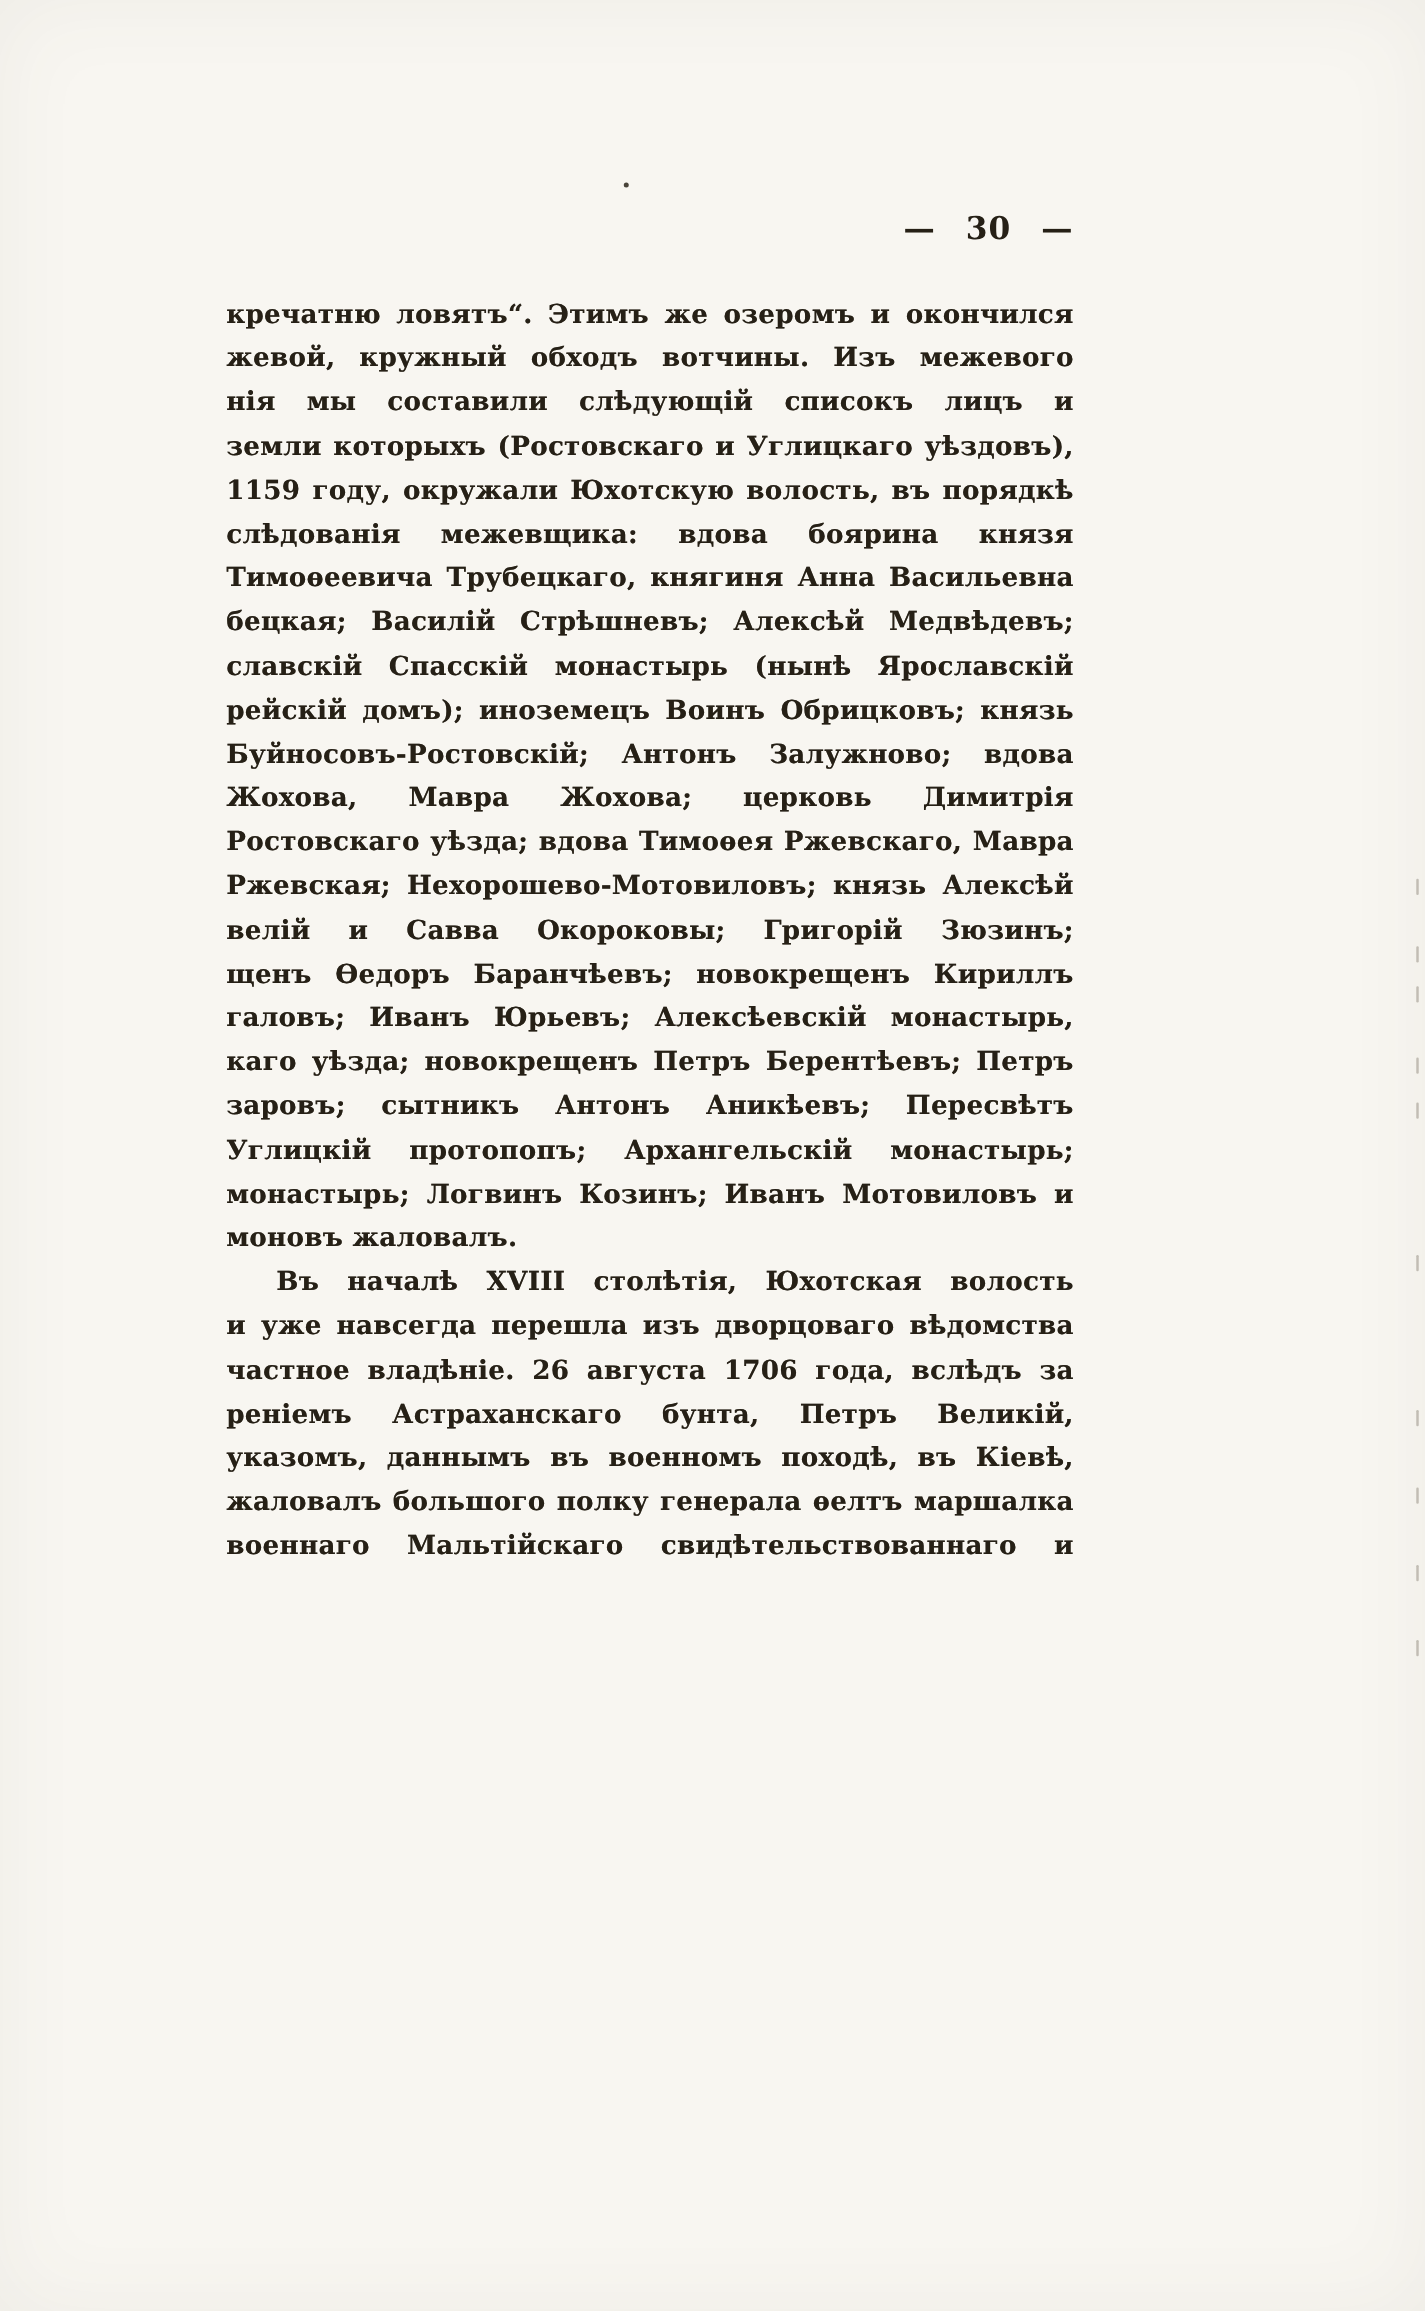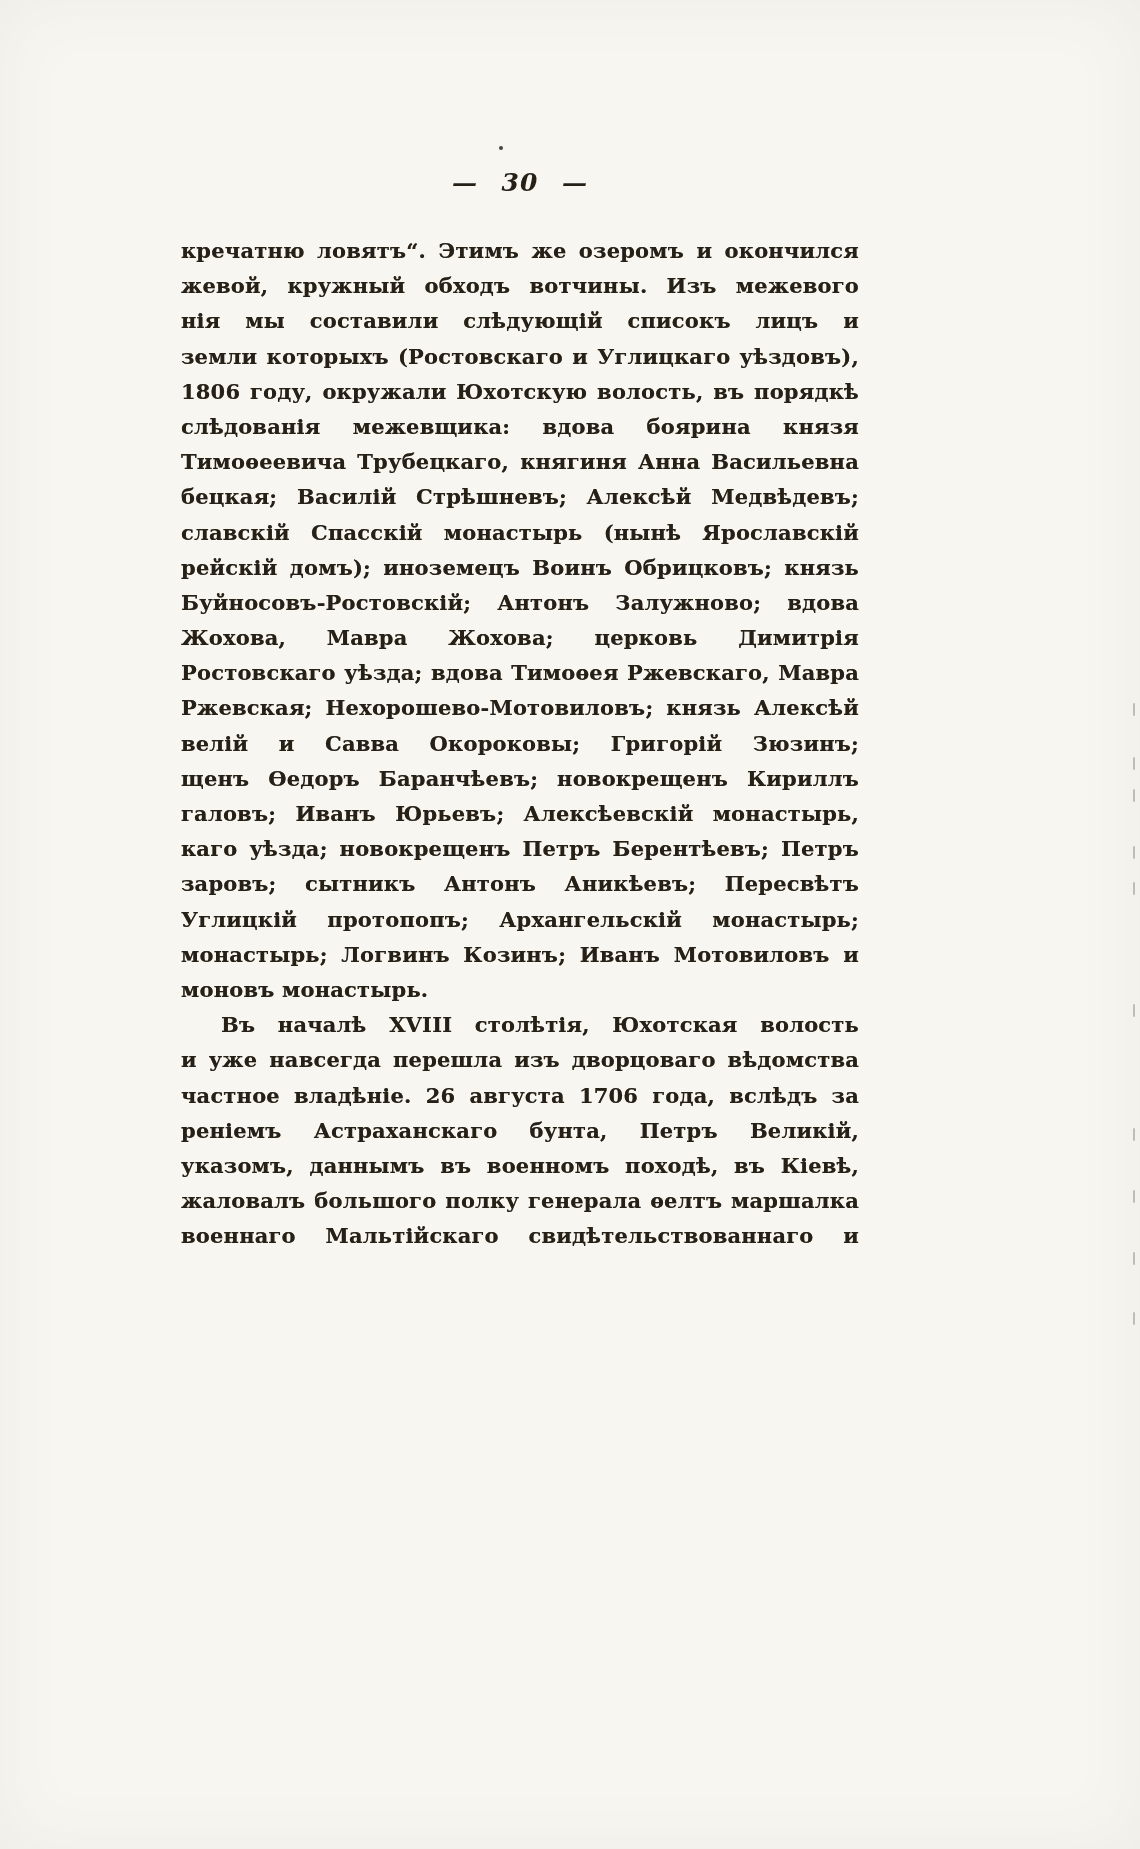--- a/index.html
+++ b/index.html
@@ -27,27 +27,26 @@
     width: 4px;
     height: 4px;
     border-radius: 50%;
     background: #4a443a;
   }
   .page-header {
     position: absolute;
     top: 168px;
     left: 181px;
     width: 678px;
-    text-align: center;
+    text-align: right;
     font-size: 25px;
     font-weight: 700;
     letter-spacing: 1px;
     word-spacing: 14px;
     color: #262016;
-    font-style: italic;
   }
   .text-block {
     position: absolute;
     top: 233px;
     left: 181px;
     width: 678px;
     font-size: 21px;
     font-weight: 700;
     line-height: 35.2px;
     letter-spacing: 0.2px;
@@ -92,38 +91,38 @@
 
 <div class="page">
   <div class="ink-dot"></div>
   <div class="page-header">— 30 —</div>
   <div class="text-block">
       <div class="paragraph">
         <div class="line">кречатню ловятъ“. Этимъ же озеромъ и окончился ме-</div>
         <div class="line">жевой, кружный обходъ вотчины. Изъ межевого описа-</div>
         <div class="line">нія мы составили слѣдующій списокъ лицъ и учрежденій,</div>
         <div class="line">земли которыхъ (Ростовскаго и Углицкаго уѣздовъ), въ</div>
-        <div class="line">1806 году, окружали Юхотскую волость, въ порядкѣ</div>
+        <div class="line">1159 году, окружали Юхотскую волость, въ порядкѣ</div>
         <div class="line">слѣдованія межевщика: вдова боярина князя Димитрія</div>
         <div class="line">Тимоѳеевича Трубецкаго, княгиня Анна Васильевна Тру-</div>
         <div class="line">бецкая; Василій Стрѣшневъ; Алексѣй Медвѣдевъ; Яро-</div>
         <div class="line">славскій Спасскій монастырь (нынѣ Ярославскій архіе-</div>
         <div class="line">рейскій домъ); иноземецъ Воинъ Обрицковъ; князь Иванъ</div>
         <div class="line">Буйносовъ-Ростовскій; Антонъ Залужново; вдова Димитрія</div>
         <div class="line">Жохова, Мавра Жохова; церковь Димитрія Солунскаго,</div>
         <div class="line">Ростовскаго уѣзда; вдова Тимоѳея Ржевскаго, Мавра</div>
         <div class="line">Ржевская; Нехорошево-Мотовиловъ; князь Алексѣй Тру-</div>
         <div class="line">велій и Савва Окороковы; Григорій Зюзинъ; новокре-</div>
         <div class="line">щенъ Ѳедоръ Баранчѣевъ; новокрещенъ Кириллъ Ши-</div>
         <div class="line">галовъ; Иванъ Юрьевъ; Алексѣевскій монастырь, Углиц-</div>
         <div class="line">каго уѣзда; новокрещенъ Петръ Берентѣевъ; Петръ Ели-</div>
         <div class="line">заровъ; сытникъ Антонъ Аникѣевъ; Пересвѣтъ Рындинъ;</div>
         <div class="line">Углицкій протопопъ; Архангельскій монастырь; Учемскій</div>
         <div class="line">монастырь; Логвинъ Козинъ; Иванъ Мотовиловъ и Си-</div>
-        <div class="line last-plain">моновъ монастырь.</div>
+        <div class="line last-plain">моновъ жаловалъ.</div>
       </div>
       <div class="paragraph">
         <div class="line indented">Въ началѣ XVIII столѣтія, Юхотская волость снова</div>
         <div class="line">и уже навсегда перешла изъ дворцоваго вѣдомства въ</div>
         <div class="line">частное владѣніе. 26 августа 1706 года, вслѣдъ за усми-</div>
         <div class="line">реніемъ Астраханскаго бунта, Петръ Великій, именнымъ</div>
         <div class="line">указомъ, даннымъ въ военномъ походѣ, въ Кіевѣ, „по-</div>
         <div class="line">жаловалъ большого полку генерала ѳелтъ маршалка и</div>
         <div class="line">военнаго Мальтійскаго свидѣтельствованнаго и славнаго</div>
       </div>

